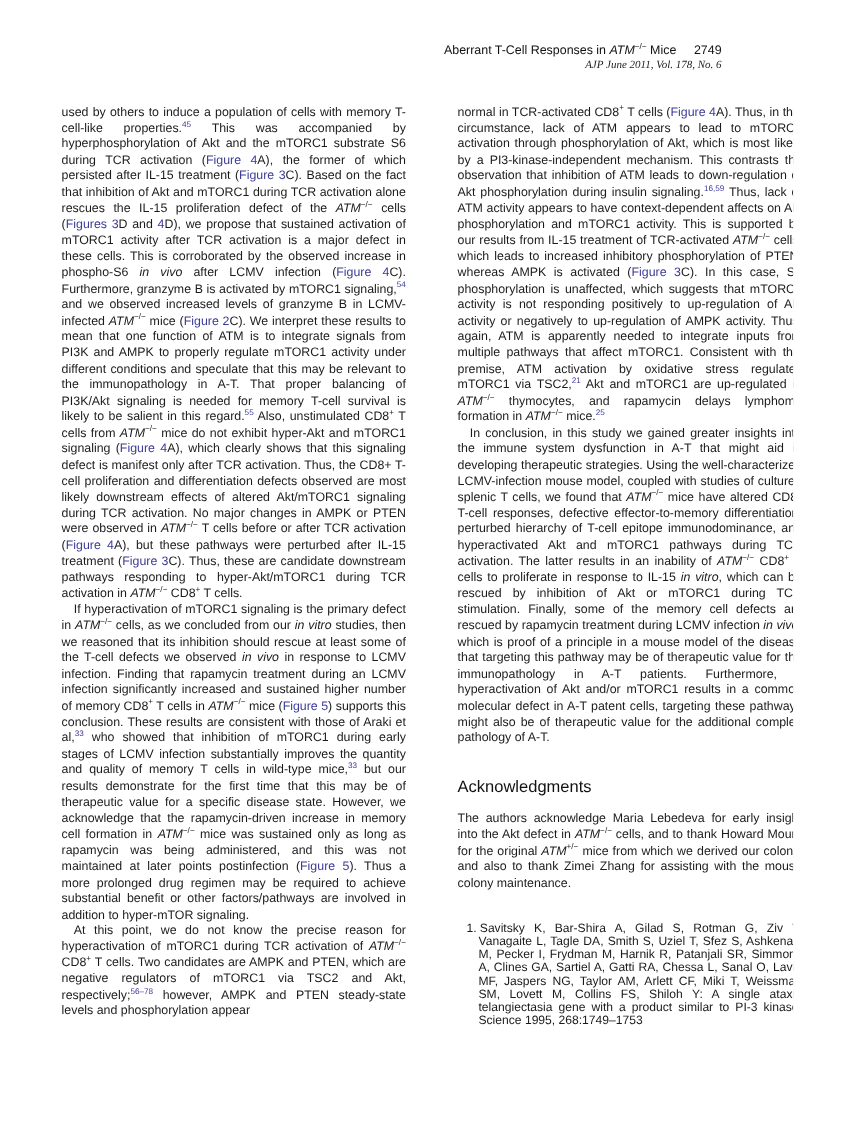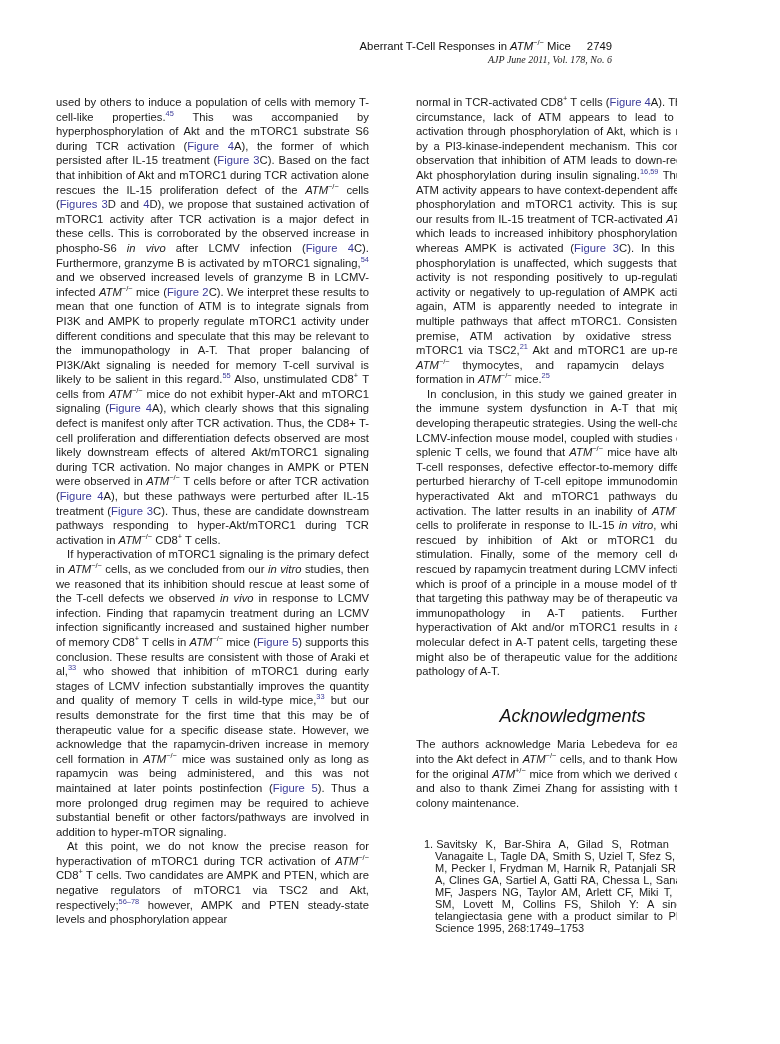--- a/index.html
+++ b/index.html
@@ -1,18 +1,18 @@
 <!DOCTYPE html>
 <html style="--link: #3b3b99;"><head>
 <meta charset="utf-8">
 <style>
   html,body { margin:0; padding:0; background:#ffffff; }
   .page {
     position:relative; width:677px; height:1044px; background:#ffffff;
-    font-family:"Liberation Sans", sans-serif; color:#1a1a1a; overflow:hidden;
+    font-family:"Liberation Sans", sans-serif; color:#1a1a1a; overflow:hidden;padding-left:44px;
   }
   
   .header { position:absolute; top:40px; right:65px; text-align:right; }
   .running-line { font-size:11.3px; color:#111; white-space:nowrap; }
   .running-line .pagenum { margin-left:16px; }
   .journal-line {
     font-family:"Liberation Serif", serif; font-style:italic;
     font-size:10px; color:#222; margin-top:2px;text-align:right;
   }
   
@@ -22,22 +22,22 @@
     color:#1a1a1a;
   }
   .col-left  { left:56px; }
   .col-right { left:416px; }
   p { margin:0; }
   p.indent { text-indent:11px; }
   sup { font-size:0.66em; line-height:0; vertical-align:super; letter-spacing:0; }
   i { font-style:italic; }
   .link { color:var(--link,#3b3b99); }
   h2.section {
-    font-style:italic; font-weight:normal; font-size:18px;
-    margin:30px 0 14px 0; text-align:center; color:#111;
+    font-weight:normal; font-size:15px;
+    margin:30px 0 14px 0; text-align:left; color:#111;
   }
   .ack-body { margin:0; }
   .refs { margin-top:28px; }
   .ref {
     font-size:11px; line-height:12px; text-align:justify;
     padding-left:19px; text-indent:-11px; color:#1a1a1a;
   }
   .ref .refnum { padding-right:3px; }
 </style>
 </head>

